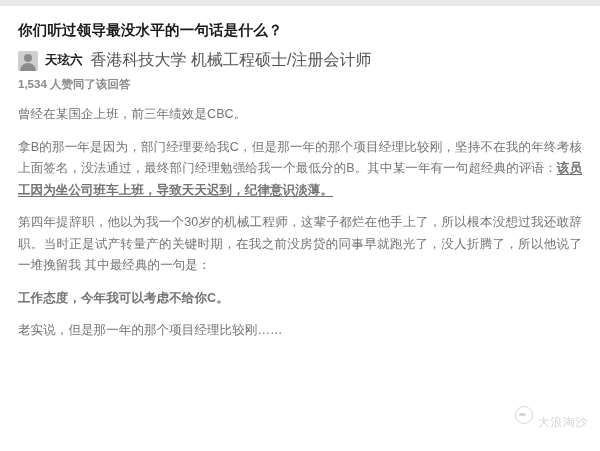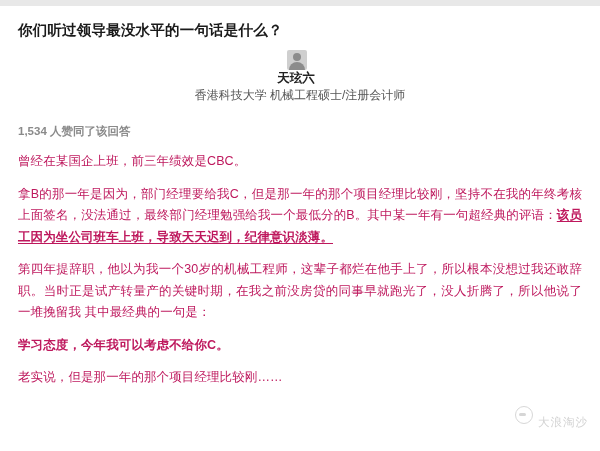--- a/index.html
+++ b/index.html
@@ -33,22 +33,21 @@
     font-size: 14.5px;
     font-weight: bold;
     color: #1a1a1a;
     line-height: 1.4;
     margin: 4px 0 10px 0;
     letter-spacing: 0.2px;
   }
   .author-row {
     display: flex;
     align-items: center;
-    margin-bottom: 20px;
-    flex-direction: column;
+    margin-bottom: 6px;
   }
   .avatar {
     width: 20px;
     height: 20px;
     background: #cfcfcf;
     border-radius: 2px;
     margin-right: 7px;
     position: relative;
     overflow: hidden;
     flex: 0 0 auto;
@@ -74,33 +73,33 @@
     background: #8c8c8c;
   }
   .author-name {
     font-size: 12.5px;
     font-weight: bold;
     color: #222;
     margin-right: 8px;
     white-space: nowrap;
   }
   .author-meta {
-    font-size: 12px;
+    font-size: 16px;
     color: #555;
     white-space: nowrap;
   }
   .upvote-line {
     font-size: 11.5px;
     color: #8a8a8a;
     margin: 4px 0 12px 0;
     font-weight: bold;
   }
   .para {
     font-size: 12.5px;
-    color: #be185d;
+    color: #737373;
     line-height: 1.72;
     margin: 0 0 11px 0;
     text-align: justify;
     letter-spacing: 0.1px;
   }
   .para.bold {
     font-weight: bold;
   }
   .para .u {
     font-weight: bold;
@@ -167,21 +166,21 @@
     <div class="para">
       <span>拿B的那一年是因为，部门经理要给我C，但是那一年的那个项目经理比较刚，坚持不在我的年终考核上面签名，没法通过，最终部门经理勉强给我一个最低分的B。其中某一年有一句超经典的评语：</span><span class="u">该员工因为坐公司班车上班，导致天天迟到，纪律意识淡薄。</span>
     </div>
 
 
     <div class="para">
       <span>第四年提辞职，他以为我一个30岁的机械工程师，这辈子都烂在他手上了，所以根本没想过我还敢辞职。当时正是试产转量产的关键时期，在我之前没房贷的同事早就跑光了，没人折腾了，所以他说了一堆挽留我 其中最经典的一句是：</span>
     </div>
 
     <div class="para bold">
-      <span>学习态度，今年我可以考虑不给你C。</span>
+      <span>工作态度，今年我可以考虑不给你C。</span>
     </div>
 
     <div class="para">
       <span>老实说，但是那一年的那个项目经理比较刚……</span>
     </div>
 
   </div>
 
   <div class="watermark">
     <div class="wm-logo"></div>

